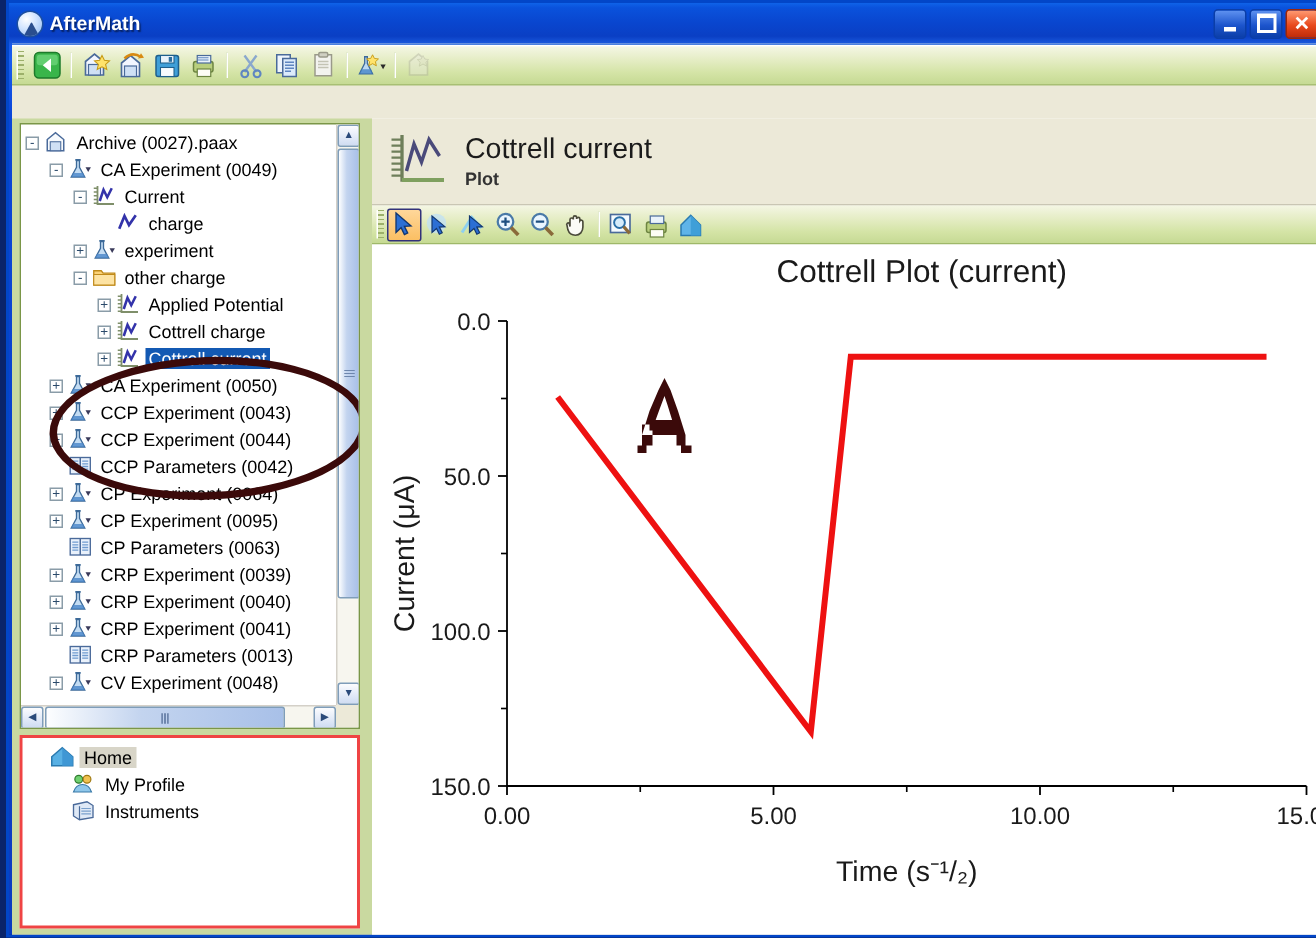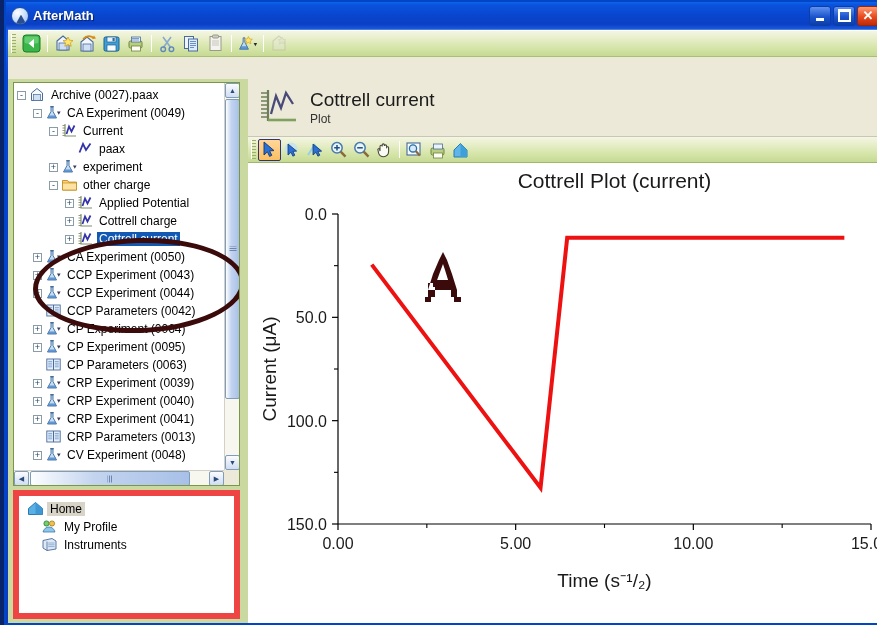--- a/index.html
+++ b/index.html
@@ -86,32 +86,32 @@
   
   .sb-v { position:absolute; right:0; top:0; bottom:15px; width:15px; background:#f7f6ef; border-left:1px solid #d4d0c8; }
   .sb-h { position:absolute; left:0; right:15px; bottom:0; height:15px; background:#f7f6ef; border-top:1px solid #d4d0c8; }
   .sb-btn { width:15px; height:15px; background:linear-gradient(180deg,#fbfcfe,#cfdcf2); border:1px solid #7f9db9; border-radius:2px; display:flex; align-items:center; justify-content:center; cursor:pointer; }
   .sb-btn span { font-size:7px; color:#2a4a7a; line-height:1; }
   .sb-thumb { position:absolute; background:linear-gradient(90deg,#fdfeff,#c3d4ef 40%,#a8c0e8); border:1px solid #7f9db9; border-radius:2px; cursor:pointer; }
   .sb-thumb .grips { position:absolute; left:50%; top:50%; transform:translate(-50%,-50%);
                      width:7px; height:5px; background:repeating-linear-gradient(180deg,#6e86ad 0 1px,transparent 1px 2px); }
   .sb-corner { position:absolute; right:0; bottom:0; width:15px; height:15px; background:#ece9d8; }
 
-  #home-box { margin-top:4px; flex:1; background:#fff; border:6px solid #ef4444; padding:4px 0 0 8px; overflow:hidden; }
+  #home-box { margin-top:4px; flex:1; background:#fff; border:2px solid #ef4444; padding:4px 0 0 18px; overflow:hidden; }
   .hnode { display:flex; align-items:center; height:18px; font-size:12px; white-space:nowrap; }
   .hnode.selmark .hlabel { background:#d8d5c8; }
 
   
   #splitter { width:4px; background:#c9d9a0; cursor:col-resize; }
 
   
   #rightpane { flex:1; background:#fff; display:flex; flex-direction:column; position:relative; }
   #doc-header { height:58px; background:#ece9d8; display:flex; align-items:center; padding-left:8px; border-bottom:1px solid #c9c6b4; }
   #doc-title { font-size:19px; color:#1b1b1b; }
-  #doc-sub { font-size:12px; color:#333; margin-top:1px; }
+  #doc-sub { font-size:12px; color:#333; margin-top:1px;font-weight:bold; }
   #plot-toolbar {
     height:26px;
     background:linear-gradient(180deg,#f4f6e4 0%,#e5edc5 35%,#d4e4a6 70%,#c6da94 100%);
     border-bottom:1px solid #9fb869; display:flex; align-items:center; padding-left:2px;
   }
   .ptbi { width:23px; height:22px; display:flex; align-items:center; justify-content:center; cursor:pointer; border:1px solid transparent; border-radius:2px; }
   .ptbi.active { background:linear-gradient(180deg,#ffd79a,#fbbf63); border:1px solid #32327a; }
 
   #plot-area { flex:1; background:#fff; position:relative;padding-left:27px; }
 
@@ -277,21 +277,21 @@
            <path d="M5.5 11 L8 3.5 L10.5 8.5 L13.5 2.5" fill="none" stroke="#3333aa" stroke-width="1.7"></path>
          </svg></span>
                 <span class="tlabel">Current</span>
               </div>
               <div class="tnode">
                 <span class="ind" style="width: 48px;"></span>
                 <span class="exp blank"></span>
                 <span class="ticon"><svg width="17" height="15" viewBox="0 0 17 15">
            <path d="M2.5 11.5 L6 3 L9 9 L13.5 2.5" fill="none" stroke="#3333aa" stroke-width="1.8"></path>
          </svg></span>
-                <span class="tlabel">paax</span>
+                <span class="tlabel">charge</span>
               </div>
               <div class="tnode">
                 <span class="ind" style="width: 32px;"></span>
                 <span class="exp">+</span>
                 <span class="ticon"><svg width="17" height="15" viewBox="0 0 17 15">
            <path d="M6 2 L6 6.5 L2.5 13 L11.5 13 L8 6.5 L8 2 Z" fill="#c3dcf3" stroke="#3d6a99" stroke-width=".9"></path>
            <path d="M3.6 10.4 L10.4 10.4 L11.5 13 L2.5 13 Z" fill="#4a86c8" opacity=".8"></path>
            <path d="M5.2 1.6 h3.6" stroke="#3d6a99" stroke-width="1.1"></path>
            <path d="M12 6.5 l3.6 0 -1.8 3.2 Z" fill="#3a3a5a"></path>
          </svg></span>

